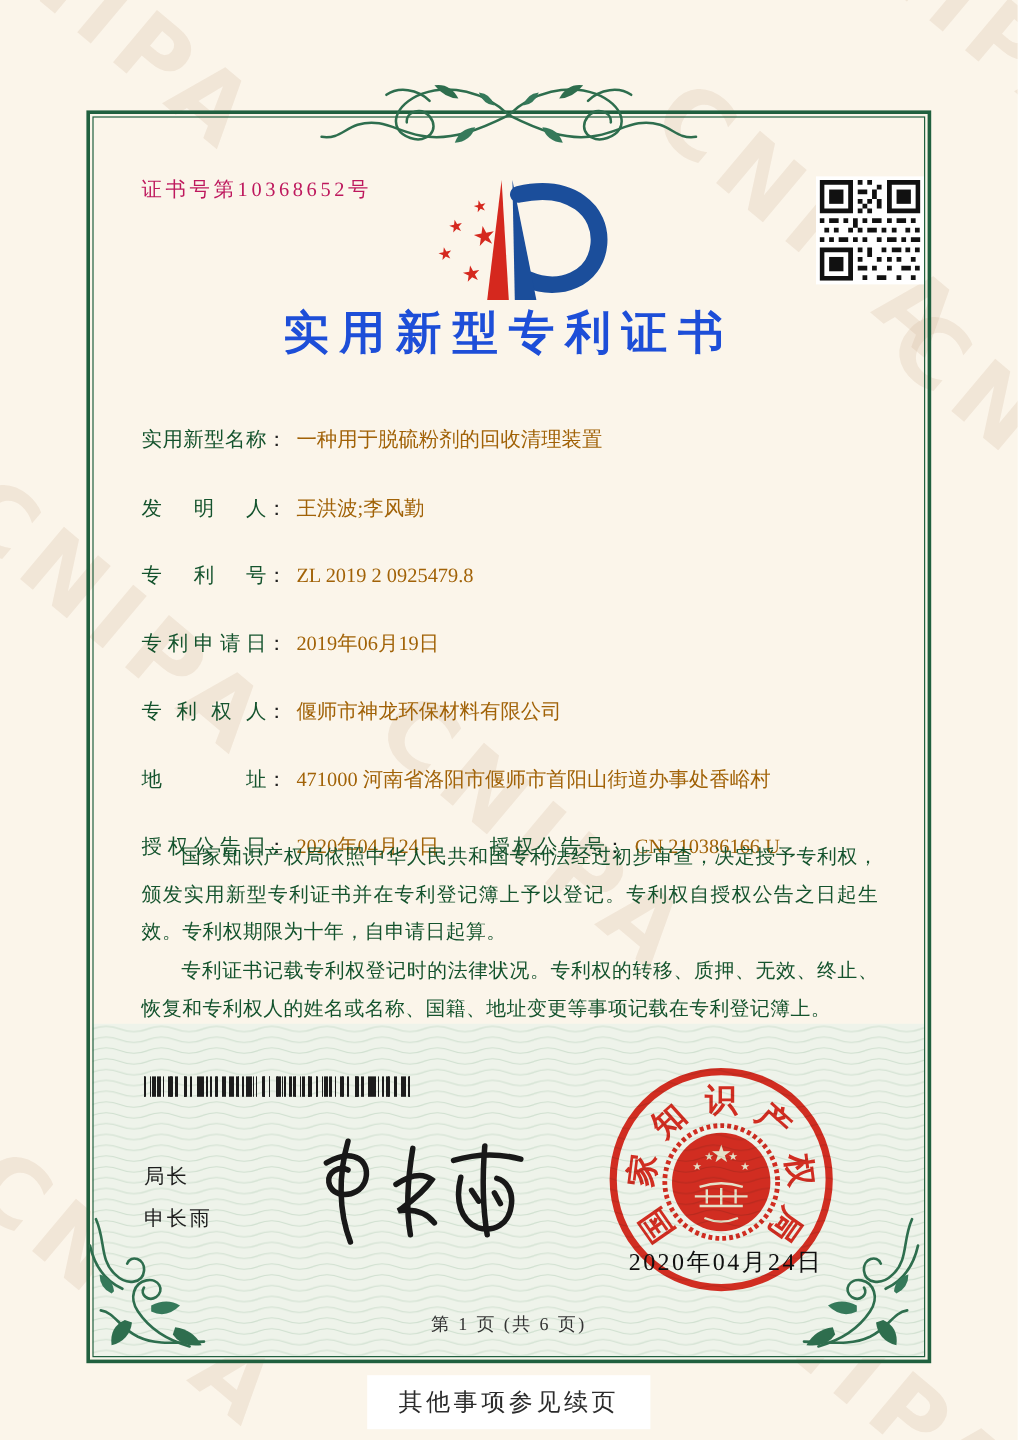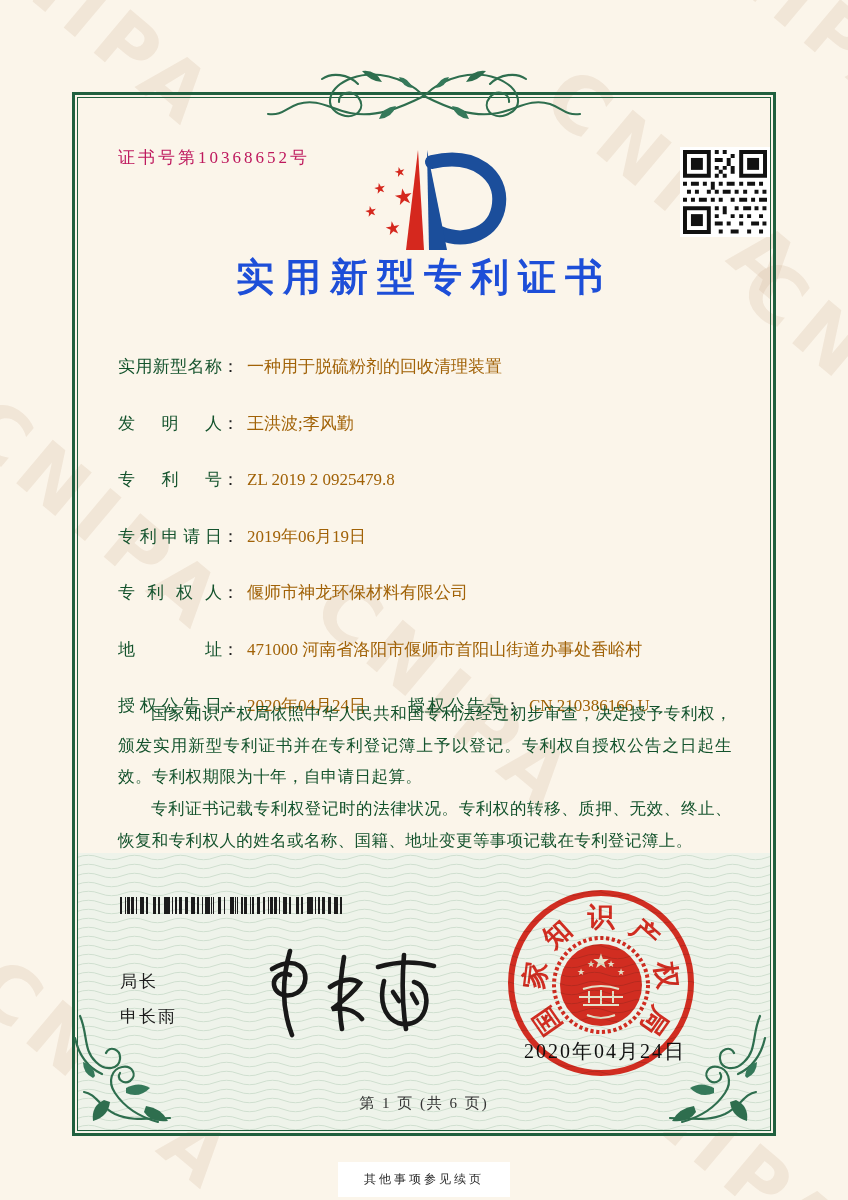--- a/index.html
+++ b/index.html
@@ -61,21 +61,21 @@
   }
   .signer{position:absolute;left:120px;top:966px;z-index:5;
     font-family:Liberation Mono, monospace;
     font-size:17px;color:#1d1d1d;line-height:2.05;letter-spacing:2px;}
   .signature{position:absolute;left:252px;top:935px;z-index:6;}
   .seal{position:absolute;left:503px;top:885px;z-index:6;opacity:0.95;mix-blend-mode:multiply;}
   .seal-date{position:absolute;left:524px;top:1038px;z-index:7;font-size:20px;letter-spacing:2px;color:#101010;white-space:nowrap;}
   .page-info{position:absolute;left:0;right:0;top:1094px;text-align:center;z-index:5;
     font-size:15px;letter-spacing:2px;color:#333;}
   .footer-note{position:absolute;left:50%;top:1146px;transform:translateX(-50%);z-index:5;
-    background:#fff;padding:9px 26px;font-size:12px;letter-spacing:3px;color:#2b2b2b;white-space:nowrap;margin-top:16px;}
+    background:#fff;padding:9px 26px;font-size:20px;letter-spacing:3px;color:#2b2b2b;white-space:nowrap;}
 </style>
 </head>
 <body>
 
 <div class="page">
 
   <div class="wm" style="left:-70px;top:-34px">CNIPA</div>
   <div class="wm" style="left:640px;top:-44px">CNIPA</div>
   <div class="wm" style="left:520px;top:140px">CNIPA</div>
   <div class="wm" style="left:716px;top:330px">CNIPA</div>

